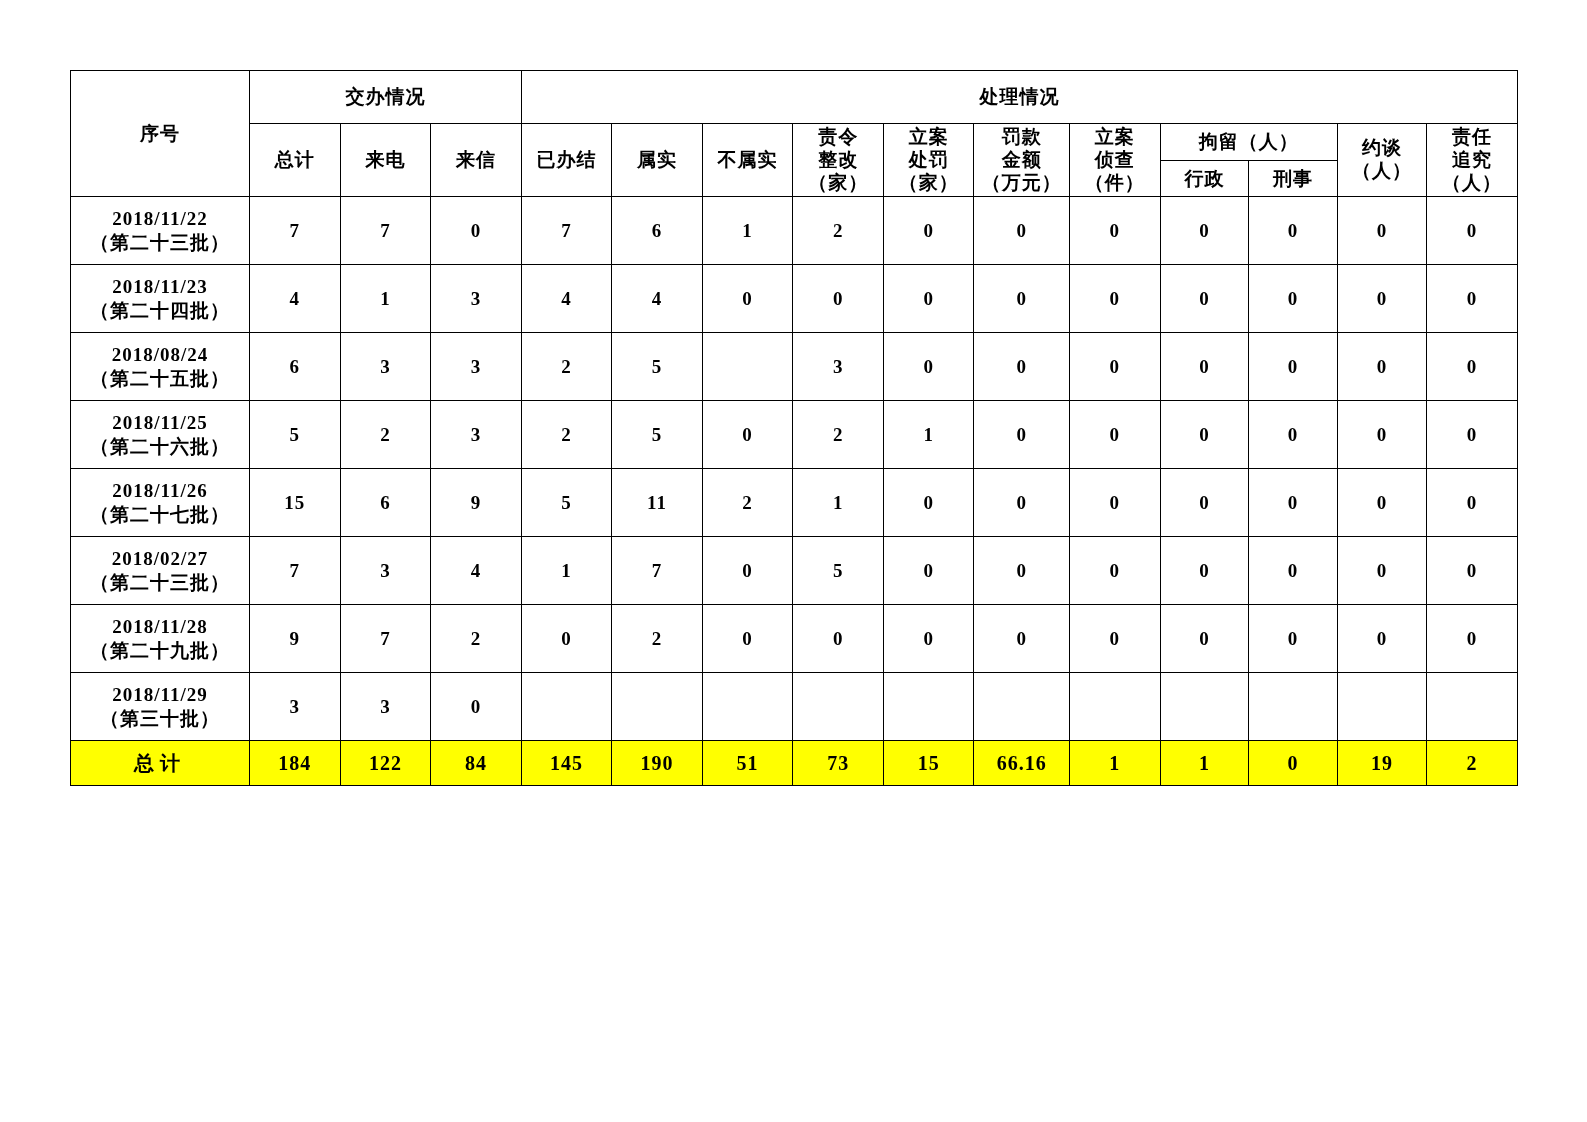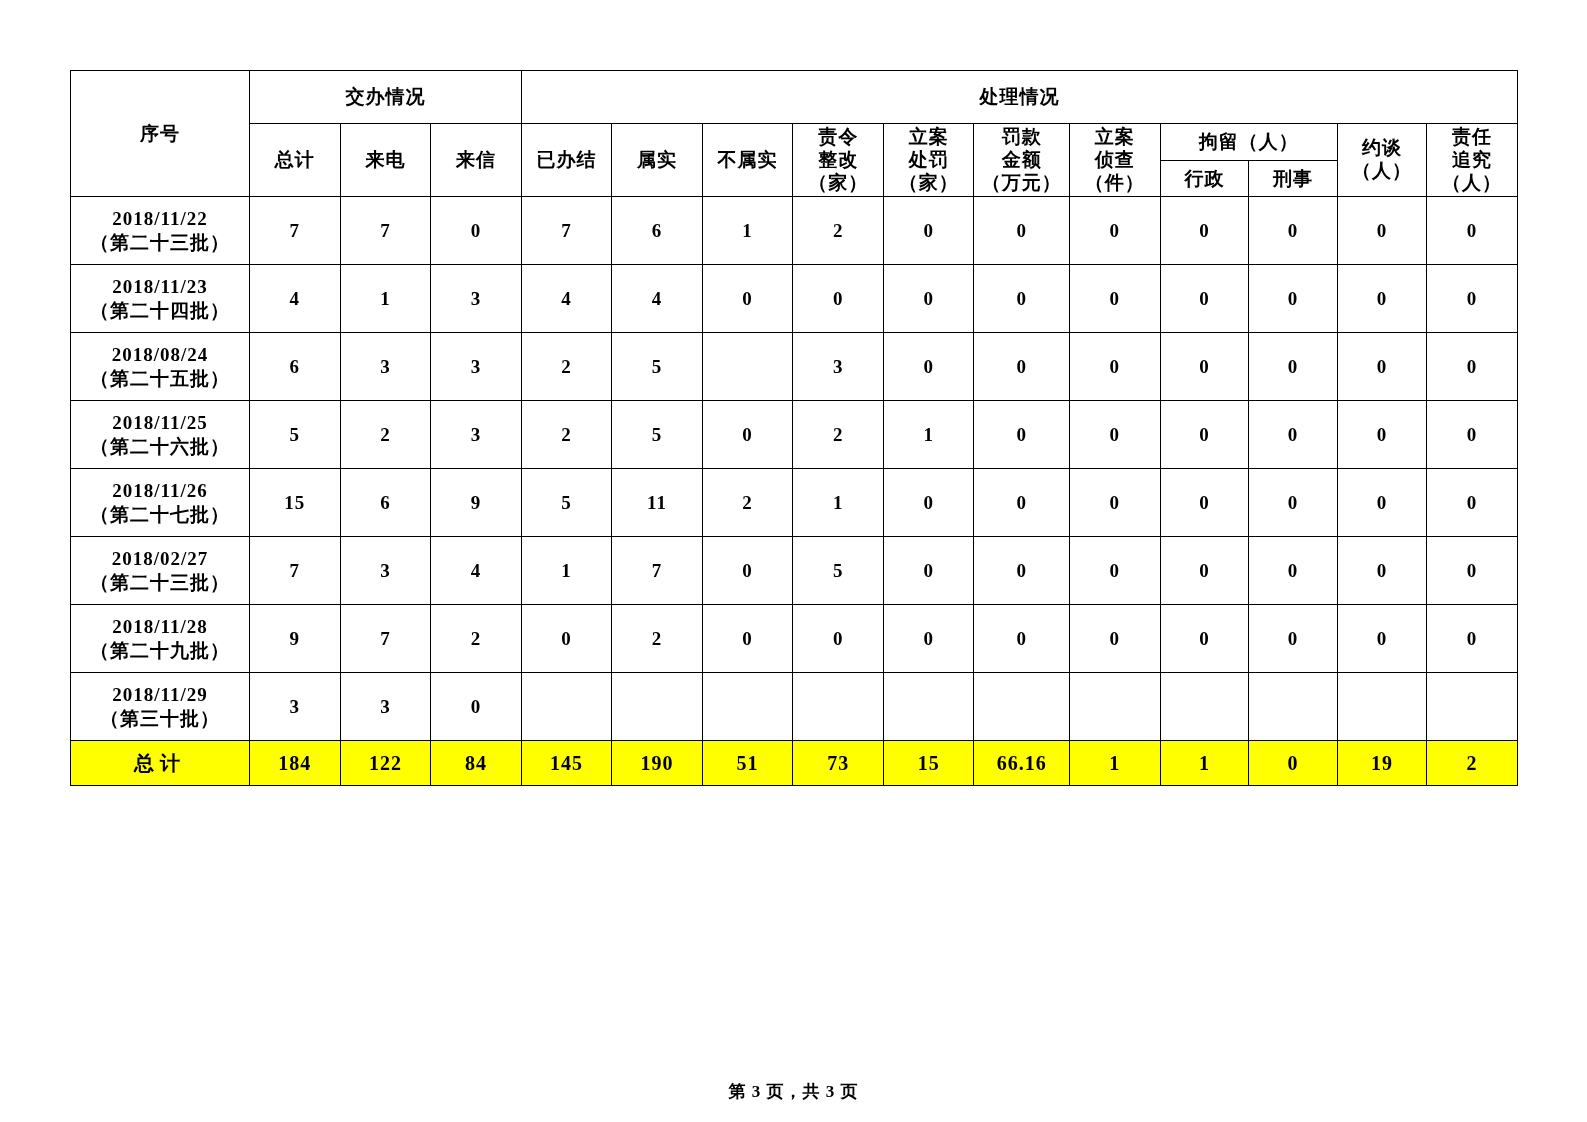--- a/index.html
+++ b/index.html
@@ -357,15 +357,14 @@
         <td class="num">1</td>
         <td class="num">1</td>
         <td class="num">0</td>
         <td class="num">19</td>
         <td class="num">2</td>
       </tr>
 
     </tbody>
   </table>
 
-  <div class="footer">第 3 页，共 3 页</div>
 
 </div>
 
 </body></html>

